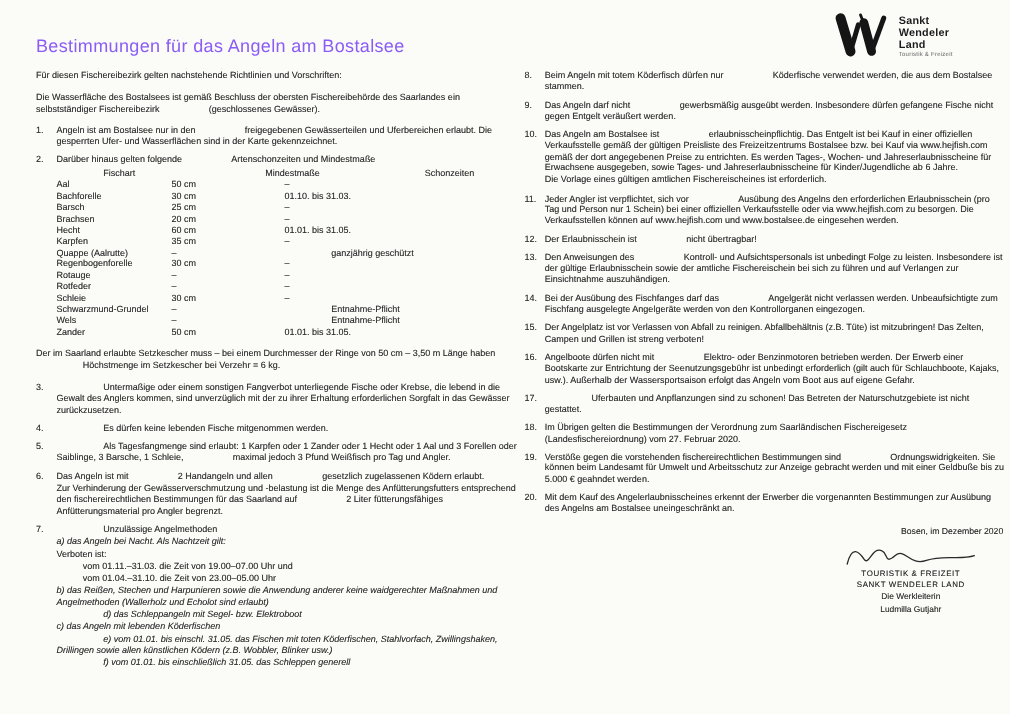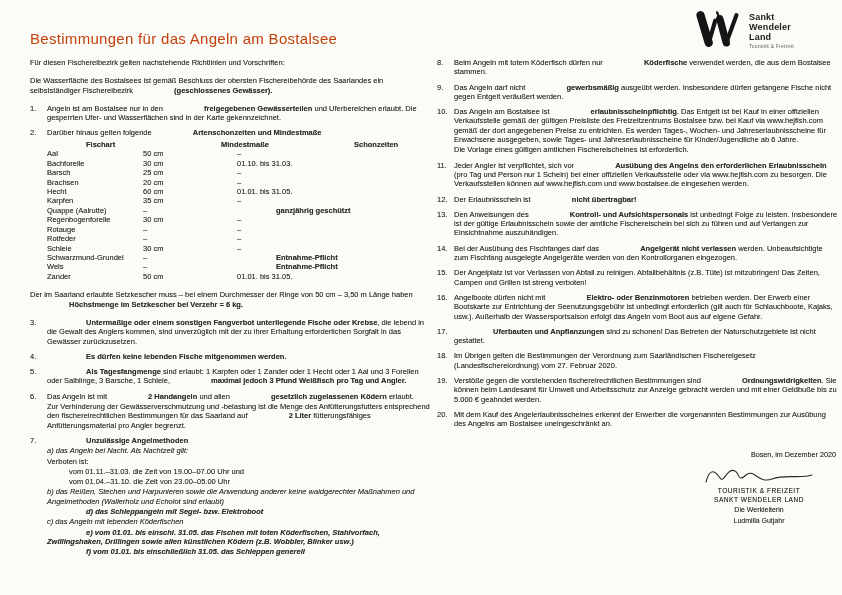--- a/index.html
+++ b/index.html
@@ -6,52 +6,52 @@
   body{
     width:842px;height:595px;position:relative;overflow:hidden;
     background:#fbfbf8;
     font-family:"Liberation Sans", sans-serif;
     color:#2e2e2e;
     -webkit-font-smoothing:antialiased;
   }
   .page{position:absolute;inset:0;}
   .page-title{
     position:absolute;left:30px;top:30px;margin:0;
-    font-size:15px;font-weight:400;letter-spacing:.3px;color:#c2410c;text-align:center;
+    font-size:15px;font-weight:400;letter-spacing:.3px;color:#8b5cf6;text-align:center;
   }
   
   .logo{position:absolute;left:694px;top:8px;display:flex;gap:7px;align-items:flex-start;}
   .logo-mark svg{display:block;}
   .logo-text{padding-top:4px;}
   .logo-line{font-size:9px;font-weight:700;line-height:1.12;color:#1c1c1c;letter-spacing:.2px;}
   .logo-sub{font-size:5px;color:#666;margin-top:1px;letter-spacing:.2px;}
   
   .col{position:absolute;top:58px;font-size:7.5px;line-height:1.24;
        text-shadow:0 0 .35px rgba(40,40,40,.45);}
   .col-left{left:30px;width:402px;}
   .col-right{left:437px;width:401px;}
   .para{margin:0 0 9px 0;}
   .note{margin:2px 0 9px 0;}
   .item{display:flex;margin:0 0 6px 0;}
   .num{width:17px;flex:none;}
   .itxt{flex:1;min-width:0;}
   .ip{margin:0;}
   .ip + .ip{margin-top:1px;}
   .ind{margin-left:22px;}
-  .b{font-weight:700;padding-left:39px;}
+  .b{font-weight:400;padding-left:39px;}
   .i{font-style:italic;}
   
   .ftable{margin:2px 0 3px 0;}
   .frow{display:flex;line-height:1.26;}
   .fcell{flex:none;}
   .fcell:nth-child(1){width:96px;}
   .fcell:nth-child(2){width:94px;}
   .fcell:nth-child(3){flex:1;}
   
-  .sig{margin:22px 0 0 auto;width:158px;text-align:center;}
+  .sig{margin:10px 0 0 auto;width:158px;text-align:center;}
   .sig-date{text-align:right;font-size:7.2px;margin-bottom:1px;padding-right:2px;}
   .sig-stroke{display:block;margin:0 auto -3px auto;}
   .sig-org{font-size:6.6px;letter-spacing:.5px;color:#262626;line-height:1.25;}
   .sig-role{font-size:7px;margin-top:2px;}
   .sig-name{font-size:7px;margin-top:2px;}
 </style>
 </head>
 <body style="background: rgb(251, 251, 248); color: rgb(46, 46, 46);">
 
 <div class="page">

